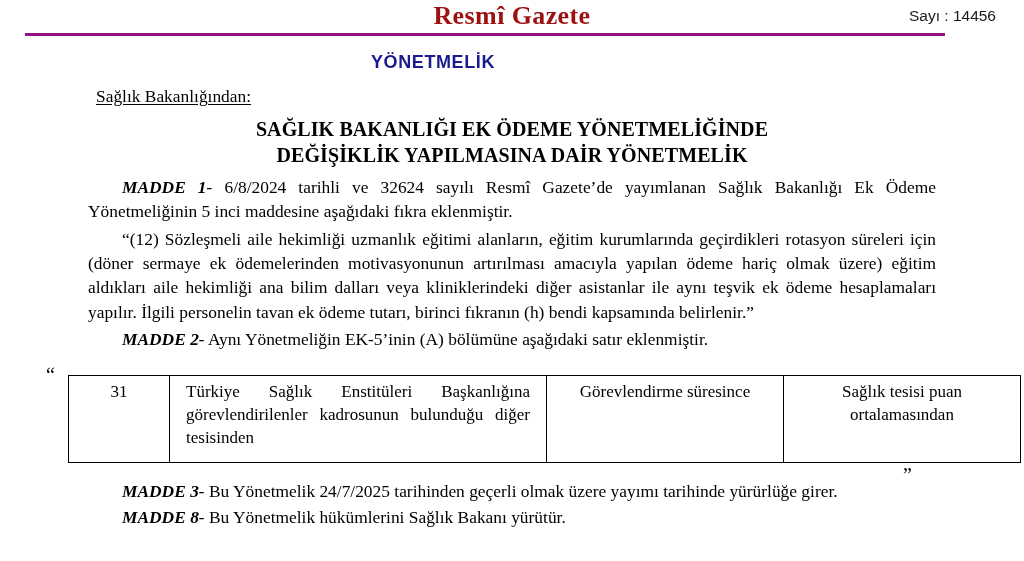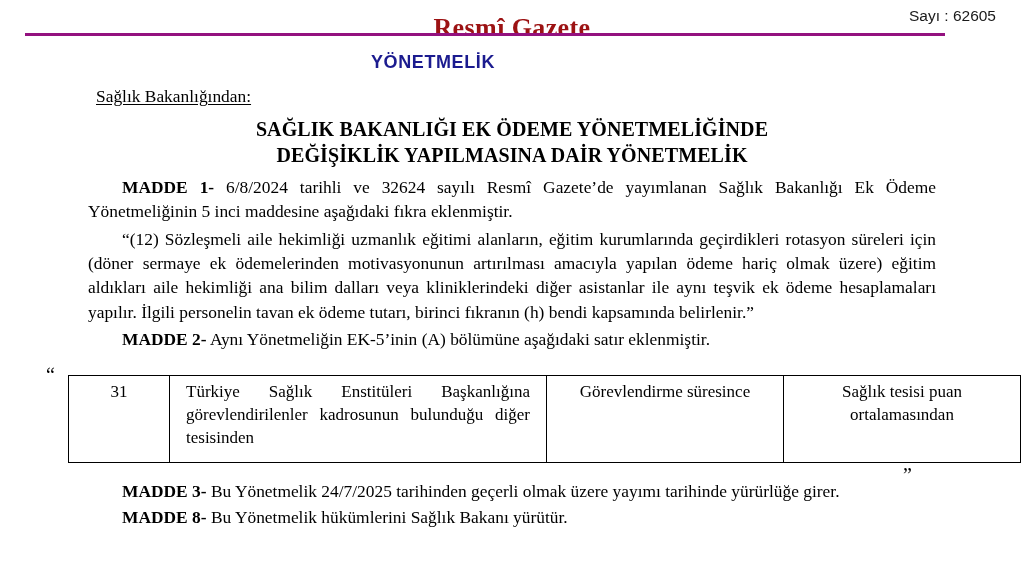--- a/index.html
+++ b/index.html
@@ -38,21 +38,20 @@
     position: absolute;
     left: 0;
     top: 1px;
     width: 1024px;
     text-align: center;
     font-family: "Liberation Serif", "DejaVu Serif", serif;
     font-weight: bold;
     font-size: 26px;
     color: #9c1213;
     letter-spacing: 0.4px;
-    margin-top: 12px;
   }
   .masthead-issue {
     position: absolute;
     right: 28px;
     top: 7px;
     font-family: "Liberation Sans", "DejaVu Sans", sans-serif;
     font-size: 15.5px;
     color: #1a1a1a;
     white-space: nowrap;
   }
@@ -111,20 +110,21 @@
     text-justify: inter-word;
     text-indent: 34px;
     font-size: 17.4px;
     line-height: 1.4;
   }
   p.article.tight {
     margin-top: 3px;
   }
   .article-label {
     font-weight: bold;
+    font-style: italic;
   }
 
   
   .table-block {
     position: absolute;
     left: 0;
     top: 291px;
     width: 848px;
   }
   .quote-open {
@@ -184,21 +184,21 @@
   }
   .closing p.article {
     margin: 0 0 2px 0;
   }
 </style>
 </head>
 <body>
 
 <div class="masthead">
   <div class="masthead-title">Resmî Gazete</div>
-  <div class="masthead-issue">Sayı : 62605</div>
+  <div class="masthead-issue">Sayı : 14456</div>
   <div class="masthead-rule"></div>
 </div>
 
 <div class="section-heading">YÖNETMELİK</div>
 
 <div class="page-body">
 
   <div class="issuer">Sağlık Bakanlığından:</div>
 
   <div class="doc-title">

